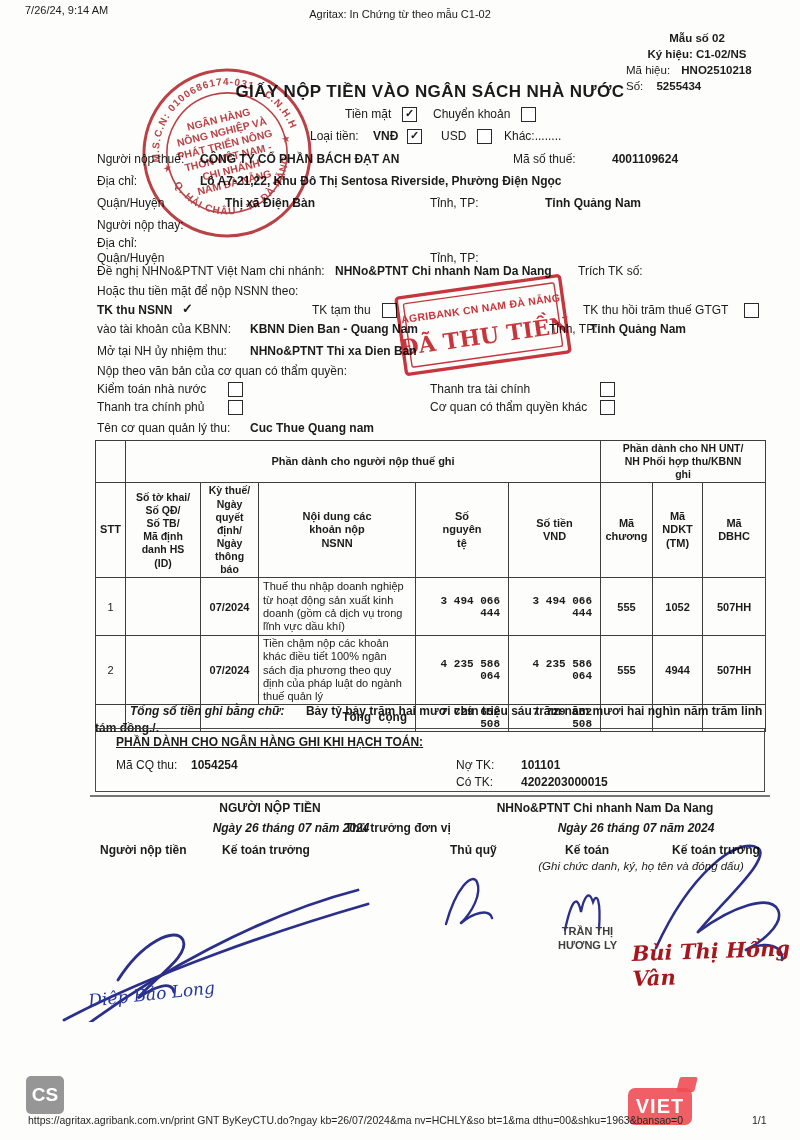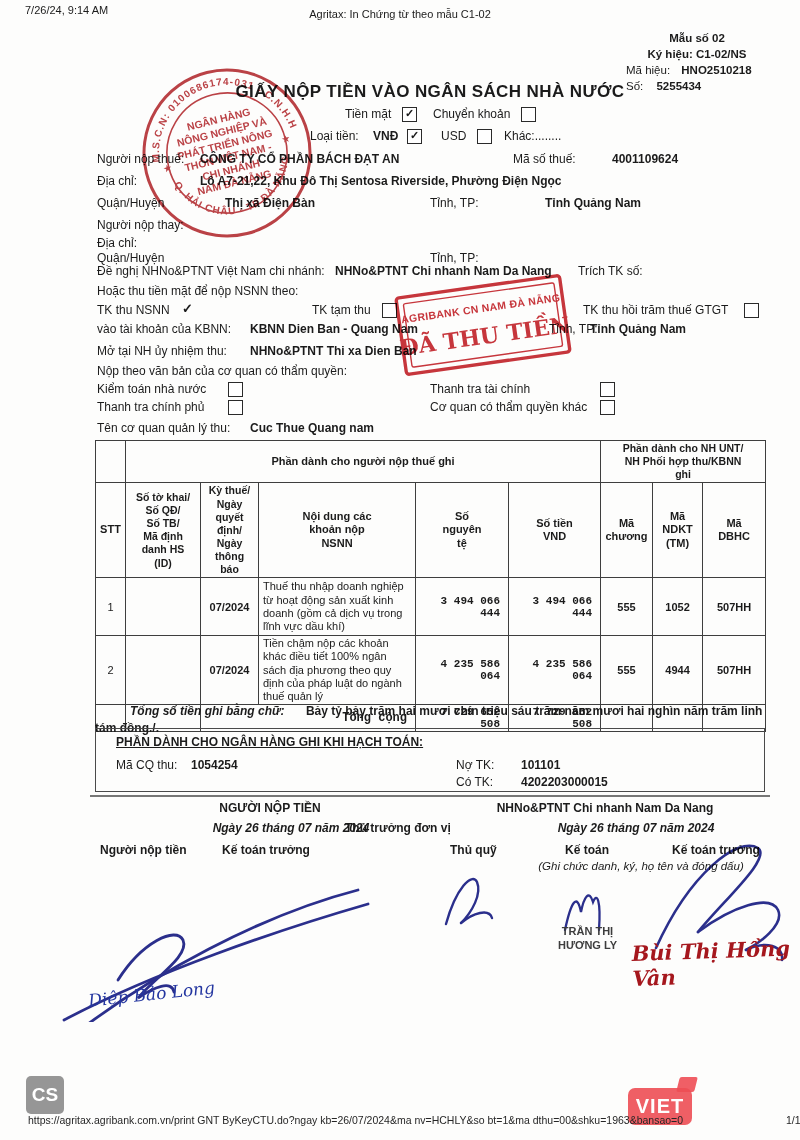--- a/index.html
+++ b/index.html
@@ -93,21 +93,21 @@
   <span class="abs t" style="left:97px;top:236px;">Địa chỉ:</span>
   <span class="abs t" style="left:97px;top:251px;">Quận/Huyện</span>
   <span class="abs t" style="left:430px;top:251px;">Tỉnh, TP:</span>
 
   <span class="abs t" style="left:97px;top:264px;">Đề nghị NHNo&amp;PTNT Việt Nam chi nhánh:</span>
   <span class="abs t b" style="left:335px;top:264px;">NHNo&amp;PTNT Chi nhanh Nam Da Nang</span>
   <span class="abs t" style="left:578px;top:264px;">Trích TK số:</span>
 
   <span class="abs t" style="left:97px;top:284px;">Hoặc thu tiền mặt để nộp NSNN theo:</span>
 
-  <span class="abs t" style="left:97px;top:303px;">TK thu NSNN</span>
+  <span class="abs t" style="left:97px;top:303px;font-weight:bold;">TK thu NSNN</span>
   <span class="abs check" style="left:182px;top:301px;">✓</span>
   <span class="abs t" style="left:312px;top:303px;">TK tạm thu</span>
   <span class="abs cb" style="left:382px;top:303px;"></span>
   <span class="abs t" style="left:583px;top:303px;">TK thu hồi trăm thuế GTGT</span>
   <span class="abs cb" style="left:744px;top:303px;"></span>
 
   <span class="abs t" style="left:97px;top:322px;">vào tài khoản của KBNN:</span>
   <span class="abs t b" style="left:250px;top:322px;">KBNN Dien Ban - Quang Nam</span>
   <span class="abs t" style="left:549px;top:322px;">Tỉnh, TP:</span>
   <span class="abs t b" style="left:590px;top:322px;">Tỉnh Quảng Nam</span>
@@ -309,15 +309,15 @@
     <text x="85" y="28" text-anchor="middle" fill="#c4242b" font-size="10.5" font-weight="bold" letter-spacing=".3">AGRIBANK CN NAM ĐÀ NẴNG</text>
     <text x="85" y="60" text-anchor="middle" fill="#c4242b" font-size="22" font-weight="bold" font-family="DejaVu Serif, serif">ĐÃ THU TIỀN</text>
   </svg>
 
   <div class="cs-box">CS</div>
 
   <div class="viet-flag"></div>
   <div class="viet-badge">VIET</div>
 
   <div class="abs footer" style="left:28px;top:1114px;">https://agritax.agribank.com.vn/print GNT ByKeyCTU.do?ngay kb=26/07/2024&amp;ma nv=HCHLY&amp;so bt=1&amp;ma dthu=00&amp;shku=1963&amp;bansao=0</div>
-  <div class="abs footer" style="left:752px;top:1114px;margin-left:34px;">1/1</div>
+  <div class="abs footer" style="left:752px;top:1114px;">1/1</div>
 
 </div>
 
 </body></html>

